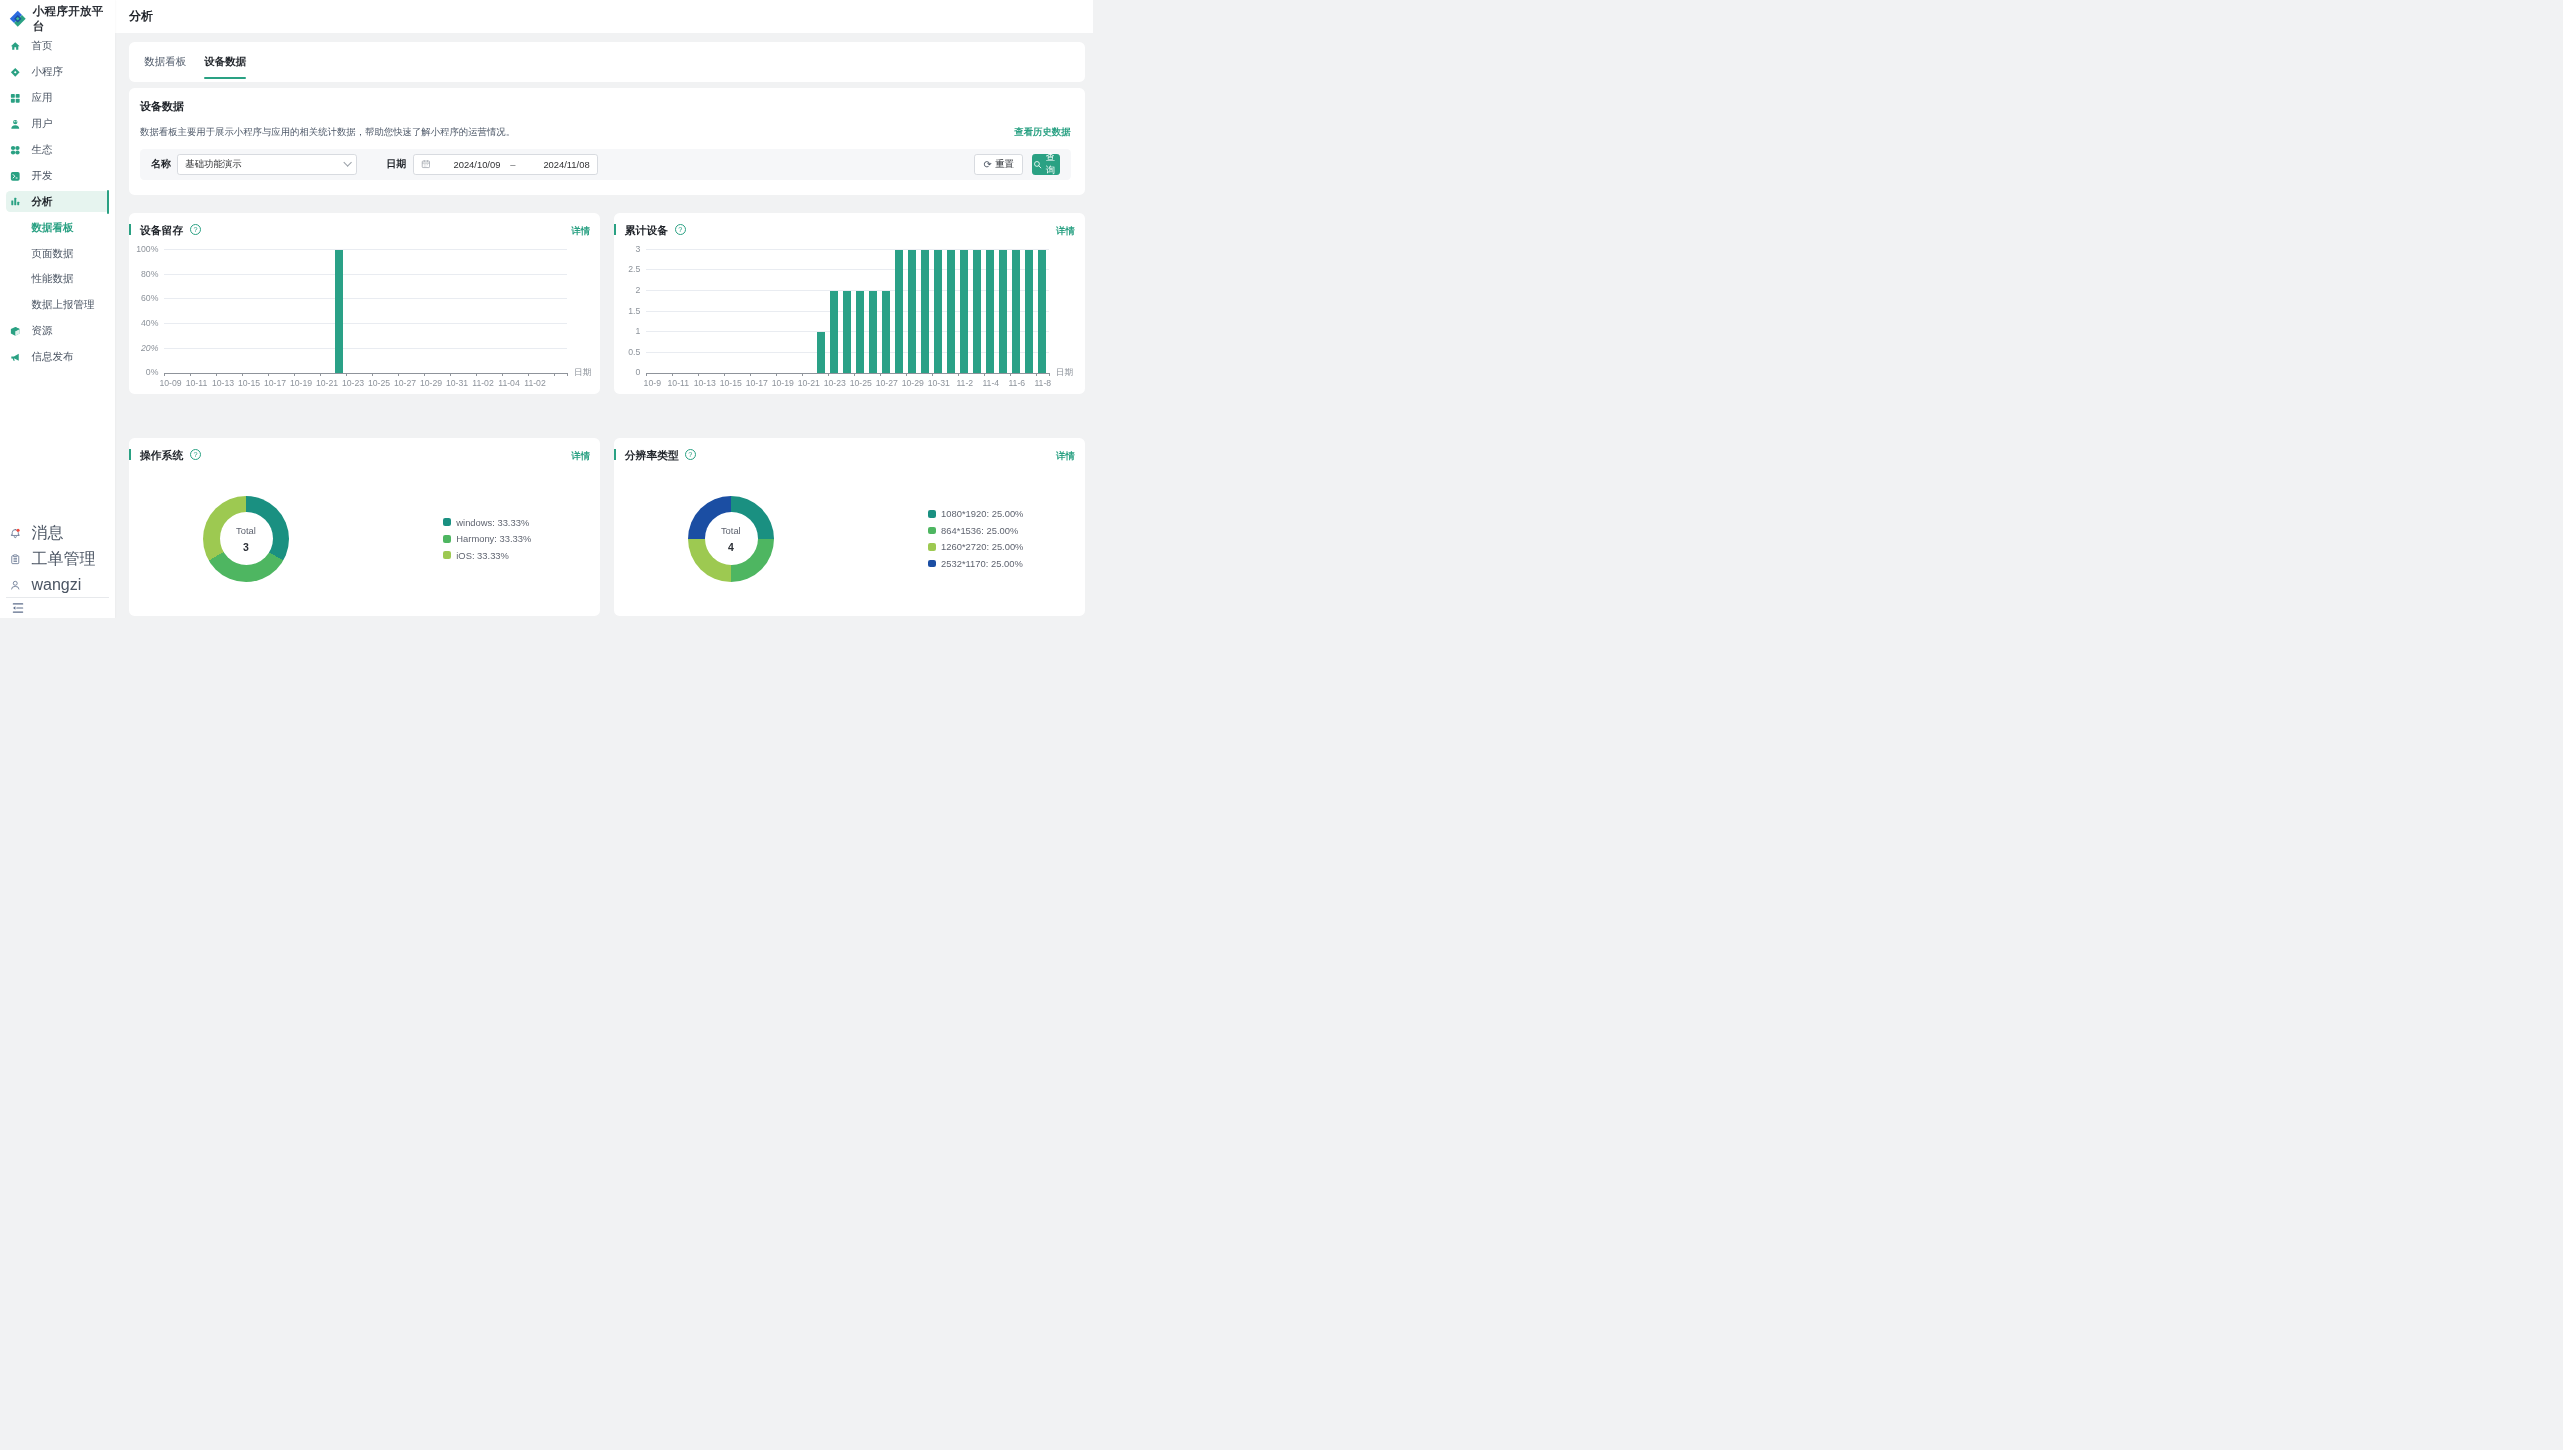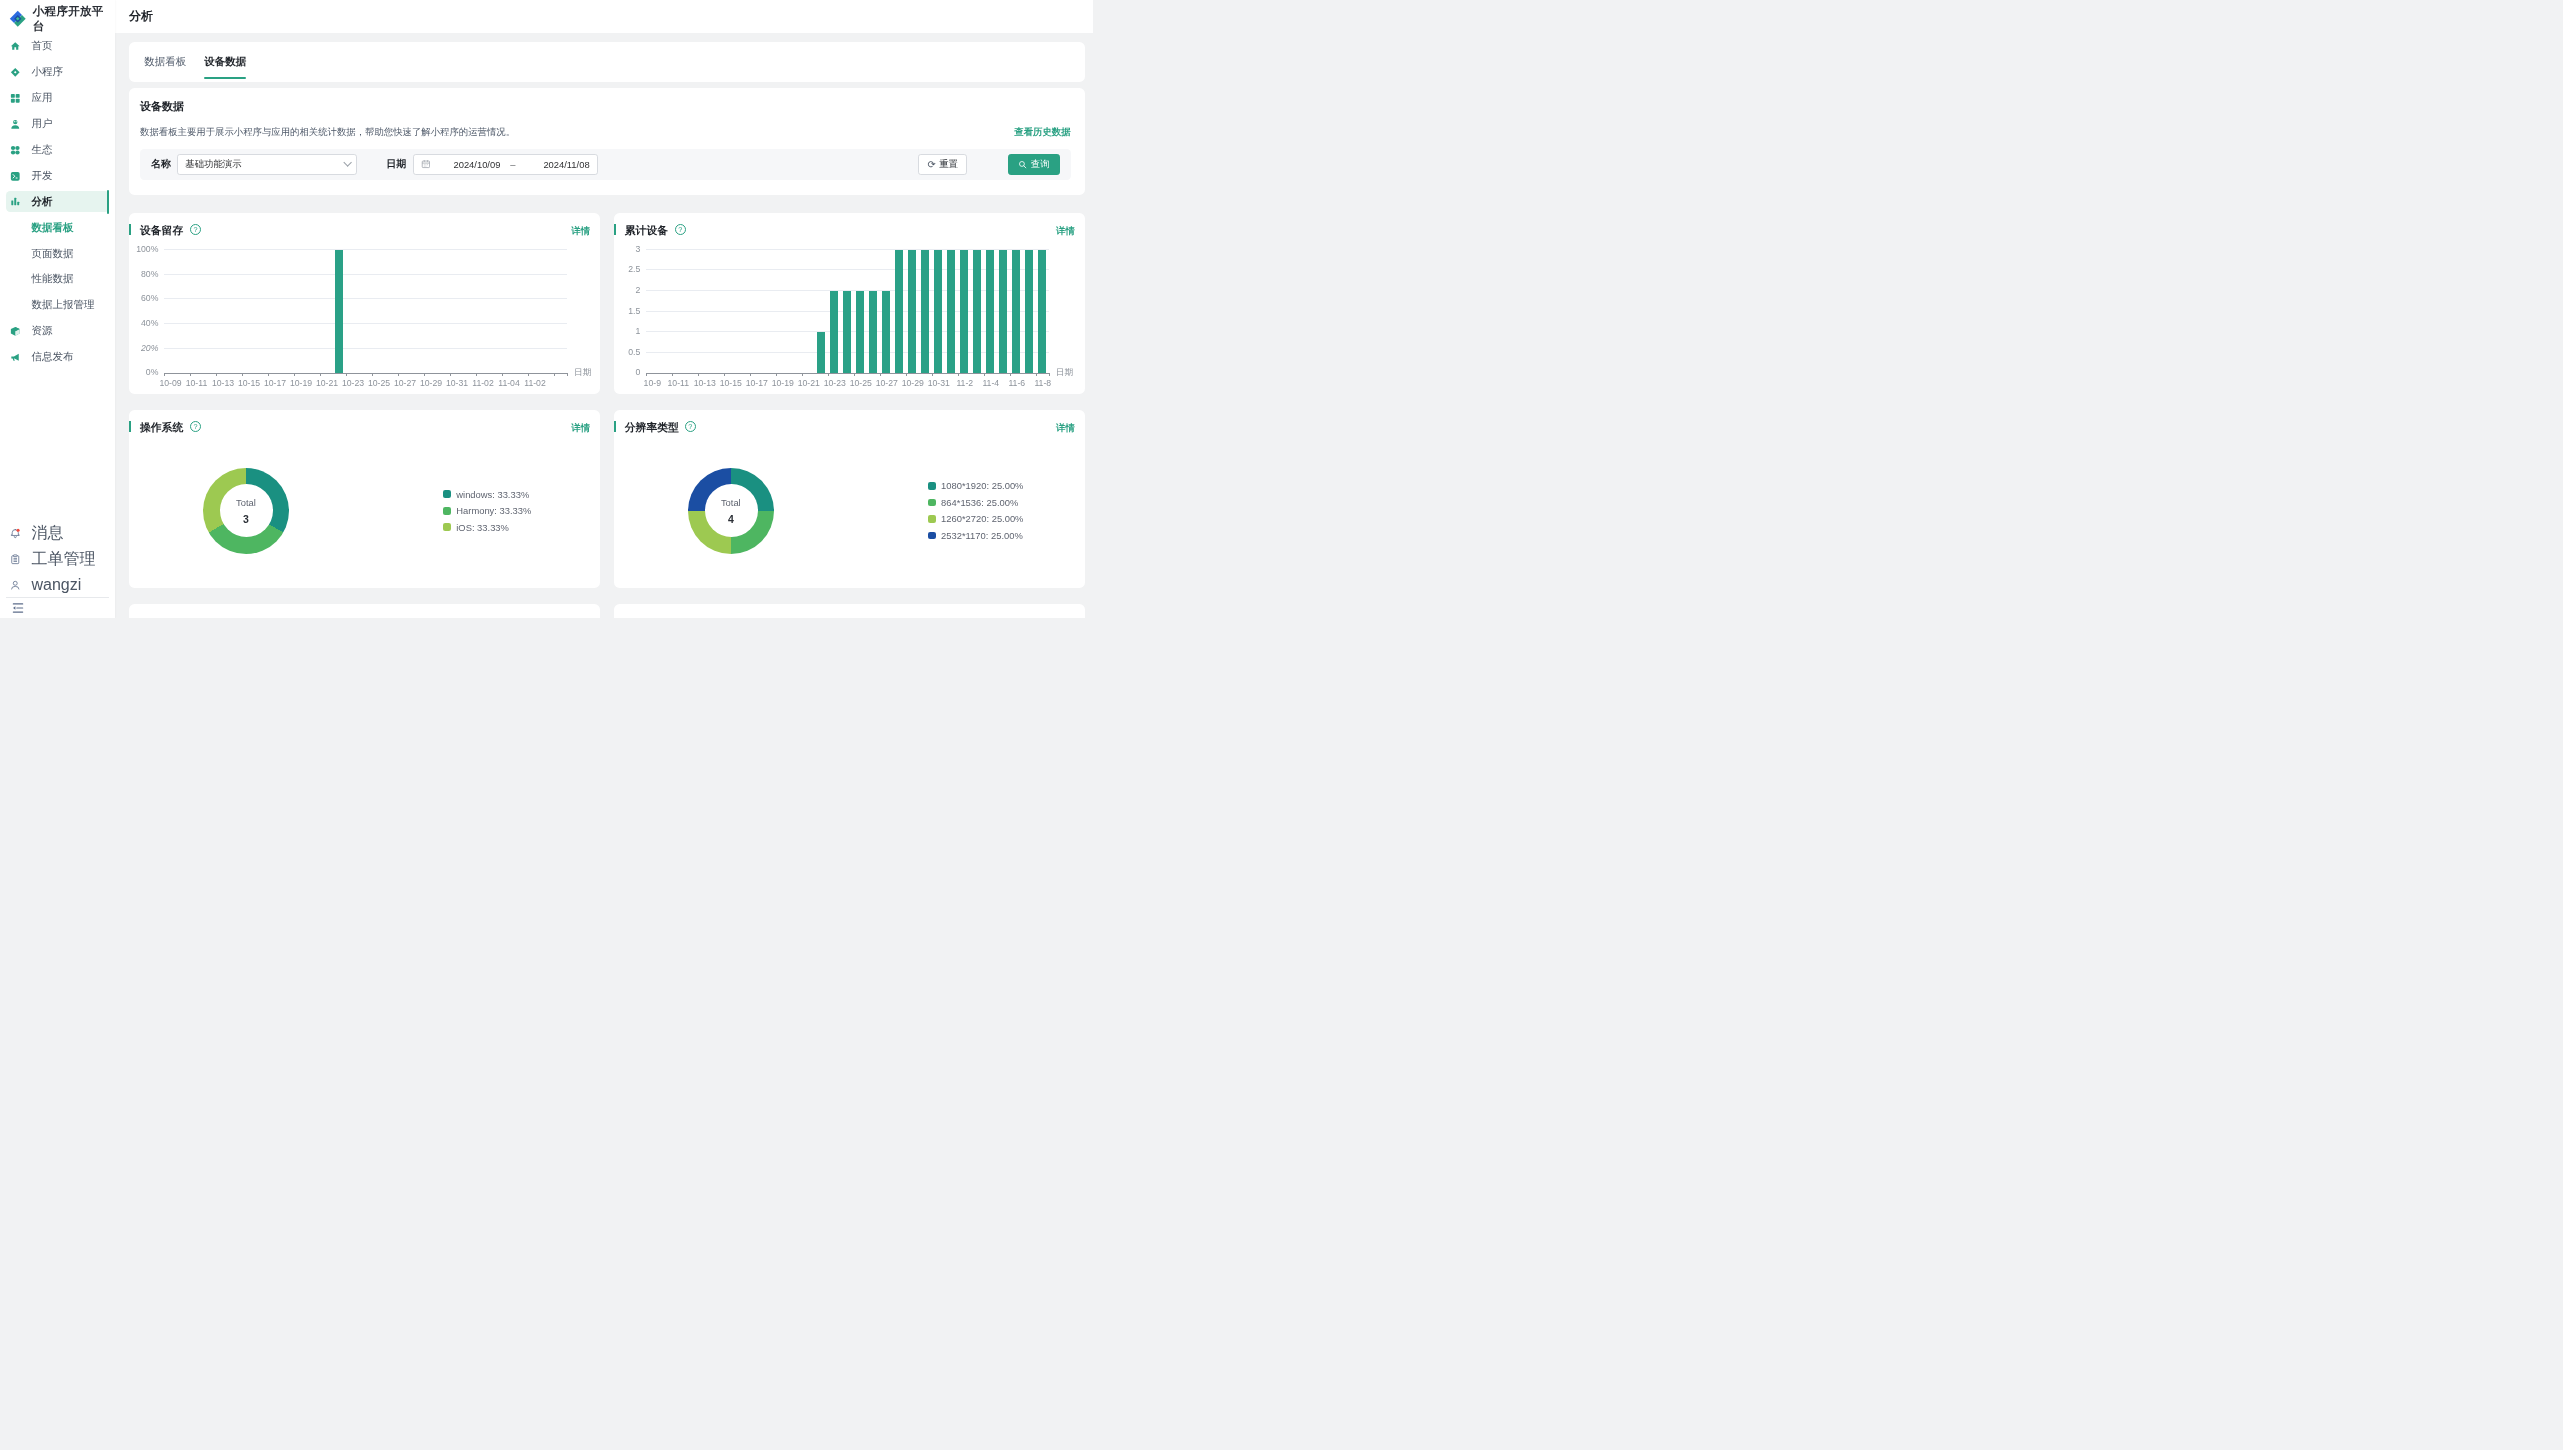--- a/index.html
+++ b/index.html
@@ -59,26 +59,26 @@
   .date-label { margin-left:29px; }
   .date-box { width:185px; height:21px; background:#fff; border:0.7px solid #d8dbe0; border-radius:2.8px;
     margin-left:6.3px; display:flex; align-items:center; padding:0 7px; font-size:9.4px; color:#303133; cursor:text; }
   .date-box .dsep { margin:0 9.8px; color:#606266; }
   .date-box .dval { flex:1; text-align:right; }
   .spacer { flex:1; }
   .btn { height:21px; border-radius:2.8px; display:flex; align-items:center; justify-content:center;
     font-size:9.4px; cursor:pointer; }
   .btn-reset { width:49px; background:#fff; border:0.7px solid #d8dbe0; color:#1f2329; margin-right:8.4px; }
   .btn-reset .ricon { font-size:9.8px; margin-right:3.5px; color:#4b5563; }
-  .btn-query { width:52px; background:#2aa183; color:#fff; border:0.7px solid #2aa183;margin-left:32px; }
+  .btn-query { width:28px; background:#2aa183; color:#fff; border:0.7px solid #2aa183; }
 
   
   .row { display:flex; gap:14px; margin-bottom:16px; }
   .chart-card { height:181px; flex:1; overflow:hidden; }
-  .pie-card { height:178px; flex:1; overflow:hidden; }
+  .pie-card { height:178px; flex:1; overflow:hidden;margin-top:28px; }
   .card-head { position:relative; height:31px; }
   .accent-bar { position:absolute; left:0; top:11px; width:2.4px; height:11px; background:#2aa183; }
   .c-title { position:absolute; left:11px; top:11px; font-size:10.8px; font-weight:bold; color:#1f2329; }
   .help { position:absolute; top:11px; width:11px; height:11px; border:1px solid #2aa183; border-radius:50%;
     color:#2aa183; font-size:7.3px; display:flex; align-items:center; justify-content:center; cursor:pointer; }
   .detail-link { position:absolute; right:9.8px; top:12px; font-size:9.4px; color:#2aa183; font-weight:600; cursor:pointer; }
 
   
   .plot { position:absolute; left:35px; top:36px; width:403px; height:125px;
     border-bottom:1.4px solid #8f949b; }

